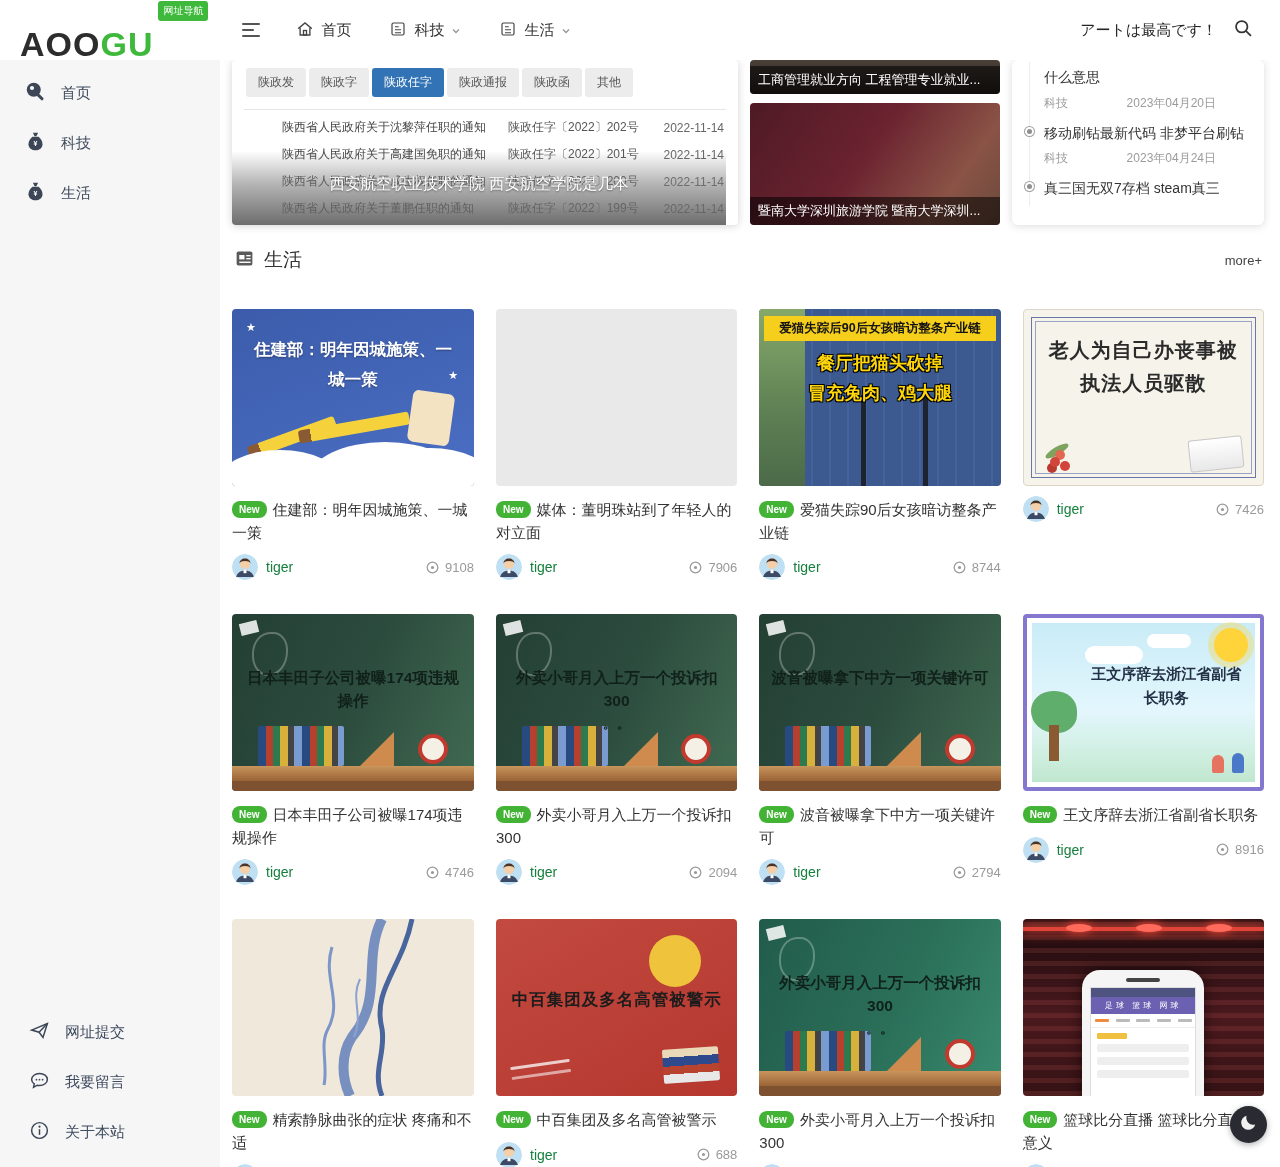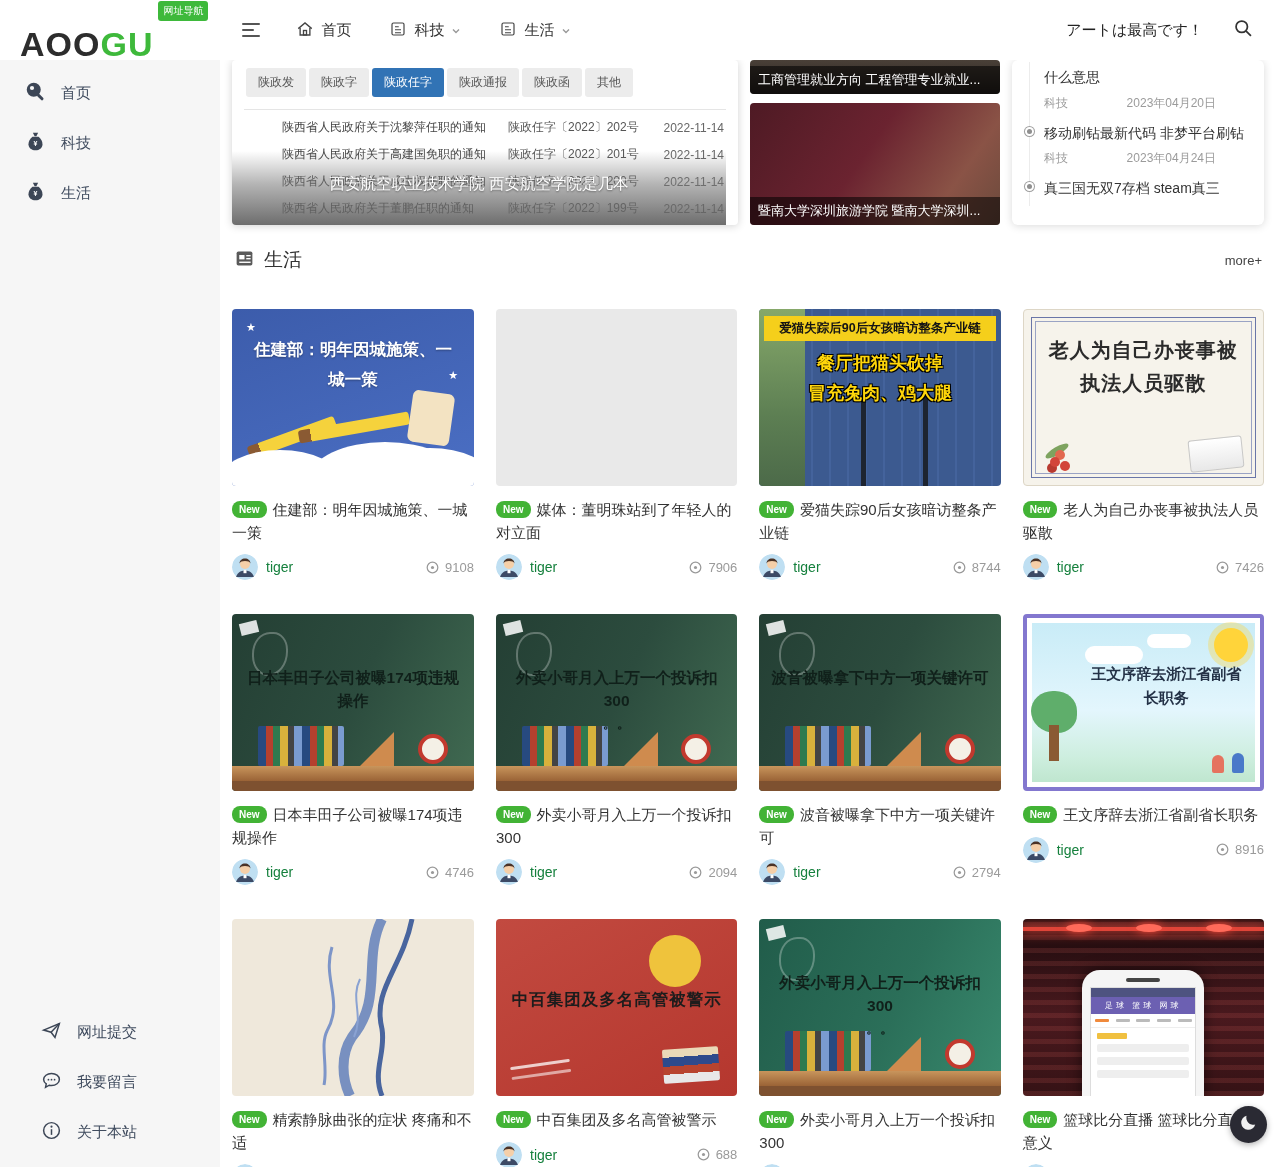--- a/index.html
+++ b/index.html
@@ -9,27 +9,27 @@
   .header{height:60px;display:flex;align-items:center;padding:0 26px 0 20px;background:#fff;position:relative;z-index:9;}
   .logo{display:flex;align-items:flex-start;cursor:pointer;}
   .logo-text{font-size:34px;font-weight:700;letter-spacing:1px;color:#2d2d2d;line-height:1;margin-top:28px;}
   .logo-green{color:#3eb93b;}
   .logo-badge{background:#3eb93b;color:#fff;font-size:10px;padding:3px 5px;border-radius:3px;margin-left:5px;margin-top:2px;}
   .menu-btn{margin-left:34px;display:flex;flex-direction:column;gap:4px;cursor:pointer;}
   .menu-btn .bar{height:2px;background:#555;border-radius:1px;}
   .b1{width:18px;}.b2{width:12px;}.b3{width:18px;}
   .nav{display:flex;gap:38px;margin-left:36px;align-items:center;}
   .nav-item{display:flex;align-items:center;gap:7px;font-size:15px;color:#333;cursor:pointer;}
-  .header-right{margin-left:auto;display:flex;align-items:center;gap:30px;}
+  .header-right{margin-left:auto;display:flex;align-items:center;gap:16px;}
   .slogan{font-size:15px;color:#222;}
   
   .layout{display:flex;height:1107px;}
   .sidebar{width:220px;background:#f6f6f6;flex-shrink:0;position:relative;padding-top:8px;}
   .side-item{display:flex;align-items:center;gap:15px;padding:13px 0 13px 25px;font-size:15px;color:#3f4b5e;cursor:pointer;}
-  .side-bottom{position:absolute;bottom:10px;left:16px;right:0;}
+  .side-bottom{position:absolute;bottom:10px;left:4px;right:0;}
   .main{flex:1;padding:0 16px 0 12px;overflow:hidden;position:relative;}
   
   .top-strip{display:flex;gap:12px;height:165px;}
   .gov-card{width:506px;background:#fff;border-radius:4px;box-shadow:0 1px 8px rgba(0,0,0,.18);position:relative;overflow:hidden;padding:8px 14px 0;box-sizing:border-box;}
   .gov-tabs{display:flex;gap:3px;}
   .gov-tab{background:#ececec;color:#555;font-size:12px;padding:6px 12px;border-radius:3px;white-space:nowrap;cursor:pointer;}
   .gov-tab.active{background:#3173b5;color:#fff;}
   .gov-divider{height:1px;background:#e5e5e5;margin:12px -2px 4px;}
   .gov-row{display:flex;align-items:center;height:27px;font-size:12px;color:#444;}
   .gov-row .t{flex:1;white-space:nowrap;overflow:hidden;text-overflow:ellipsis;padding-right:10px;padding-left:36px;}
@@ -422,21 +422,20 @@
 
       <div class="card">
         <div class="thumb t-paper">
           <div class="pp-frame"></div>
           <div class="pp-frame2"></div>
           <div class="pp-text">老人为自己办丧事被执法人员驱散</div>
           <div class="pp-leaf"></div>
           <div class="pp-flower"></div>
           <div class="pp-book"></div>
         </div>
-        <div class="c-title"><span class="badge-new">New</span><span>老人为自己办丧事被执法人员驱散</span></div>
         <div class="c-meta">
           <span class="avatar"><svg viewBox="0 0 26 26" width="26" height="26">
                 <circle cx="13" cy="13" r="13" fill="#bfdff2"></circle>
                 <circle cx="13" cy="10" r="5" fill="#f5cfa8"></circle>
                 <path d="M13 4.5c-3 0-5.5 2-5.5 5 1-2 2.5-2.6 5.5-2.6s4.5.6 5.5 2.6c0-3-2.5-5-5.5-5z" fill="#4a3226"></path>
                 <path d="M4 23c1.5-4.5 5-6.5 9-6.5s7.5 2 9 6.5z" fill="#3c4a66"></path>
                 <rect x="11.5" y="15.8" width="3" height="3.4" fill="#fff"></rect>
               </svg></span>
           <span class="author">tiger</span>
           <span class="views">

